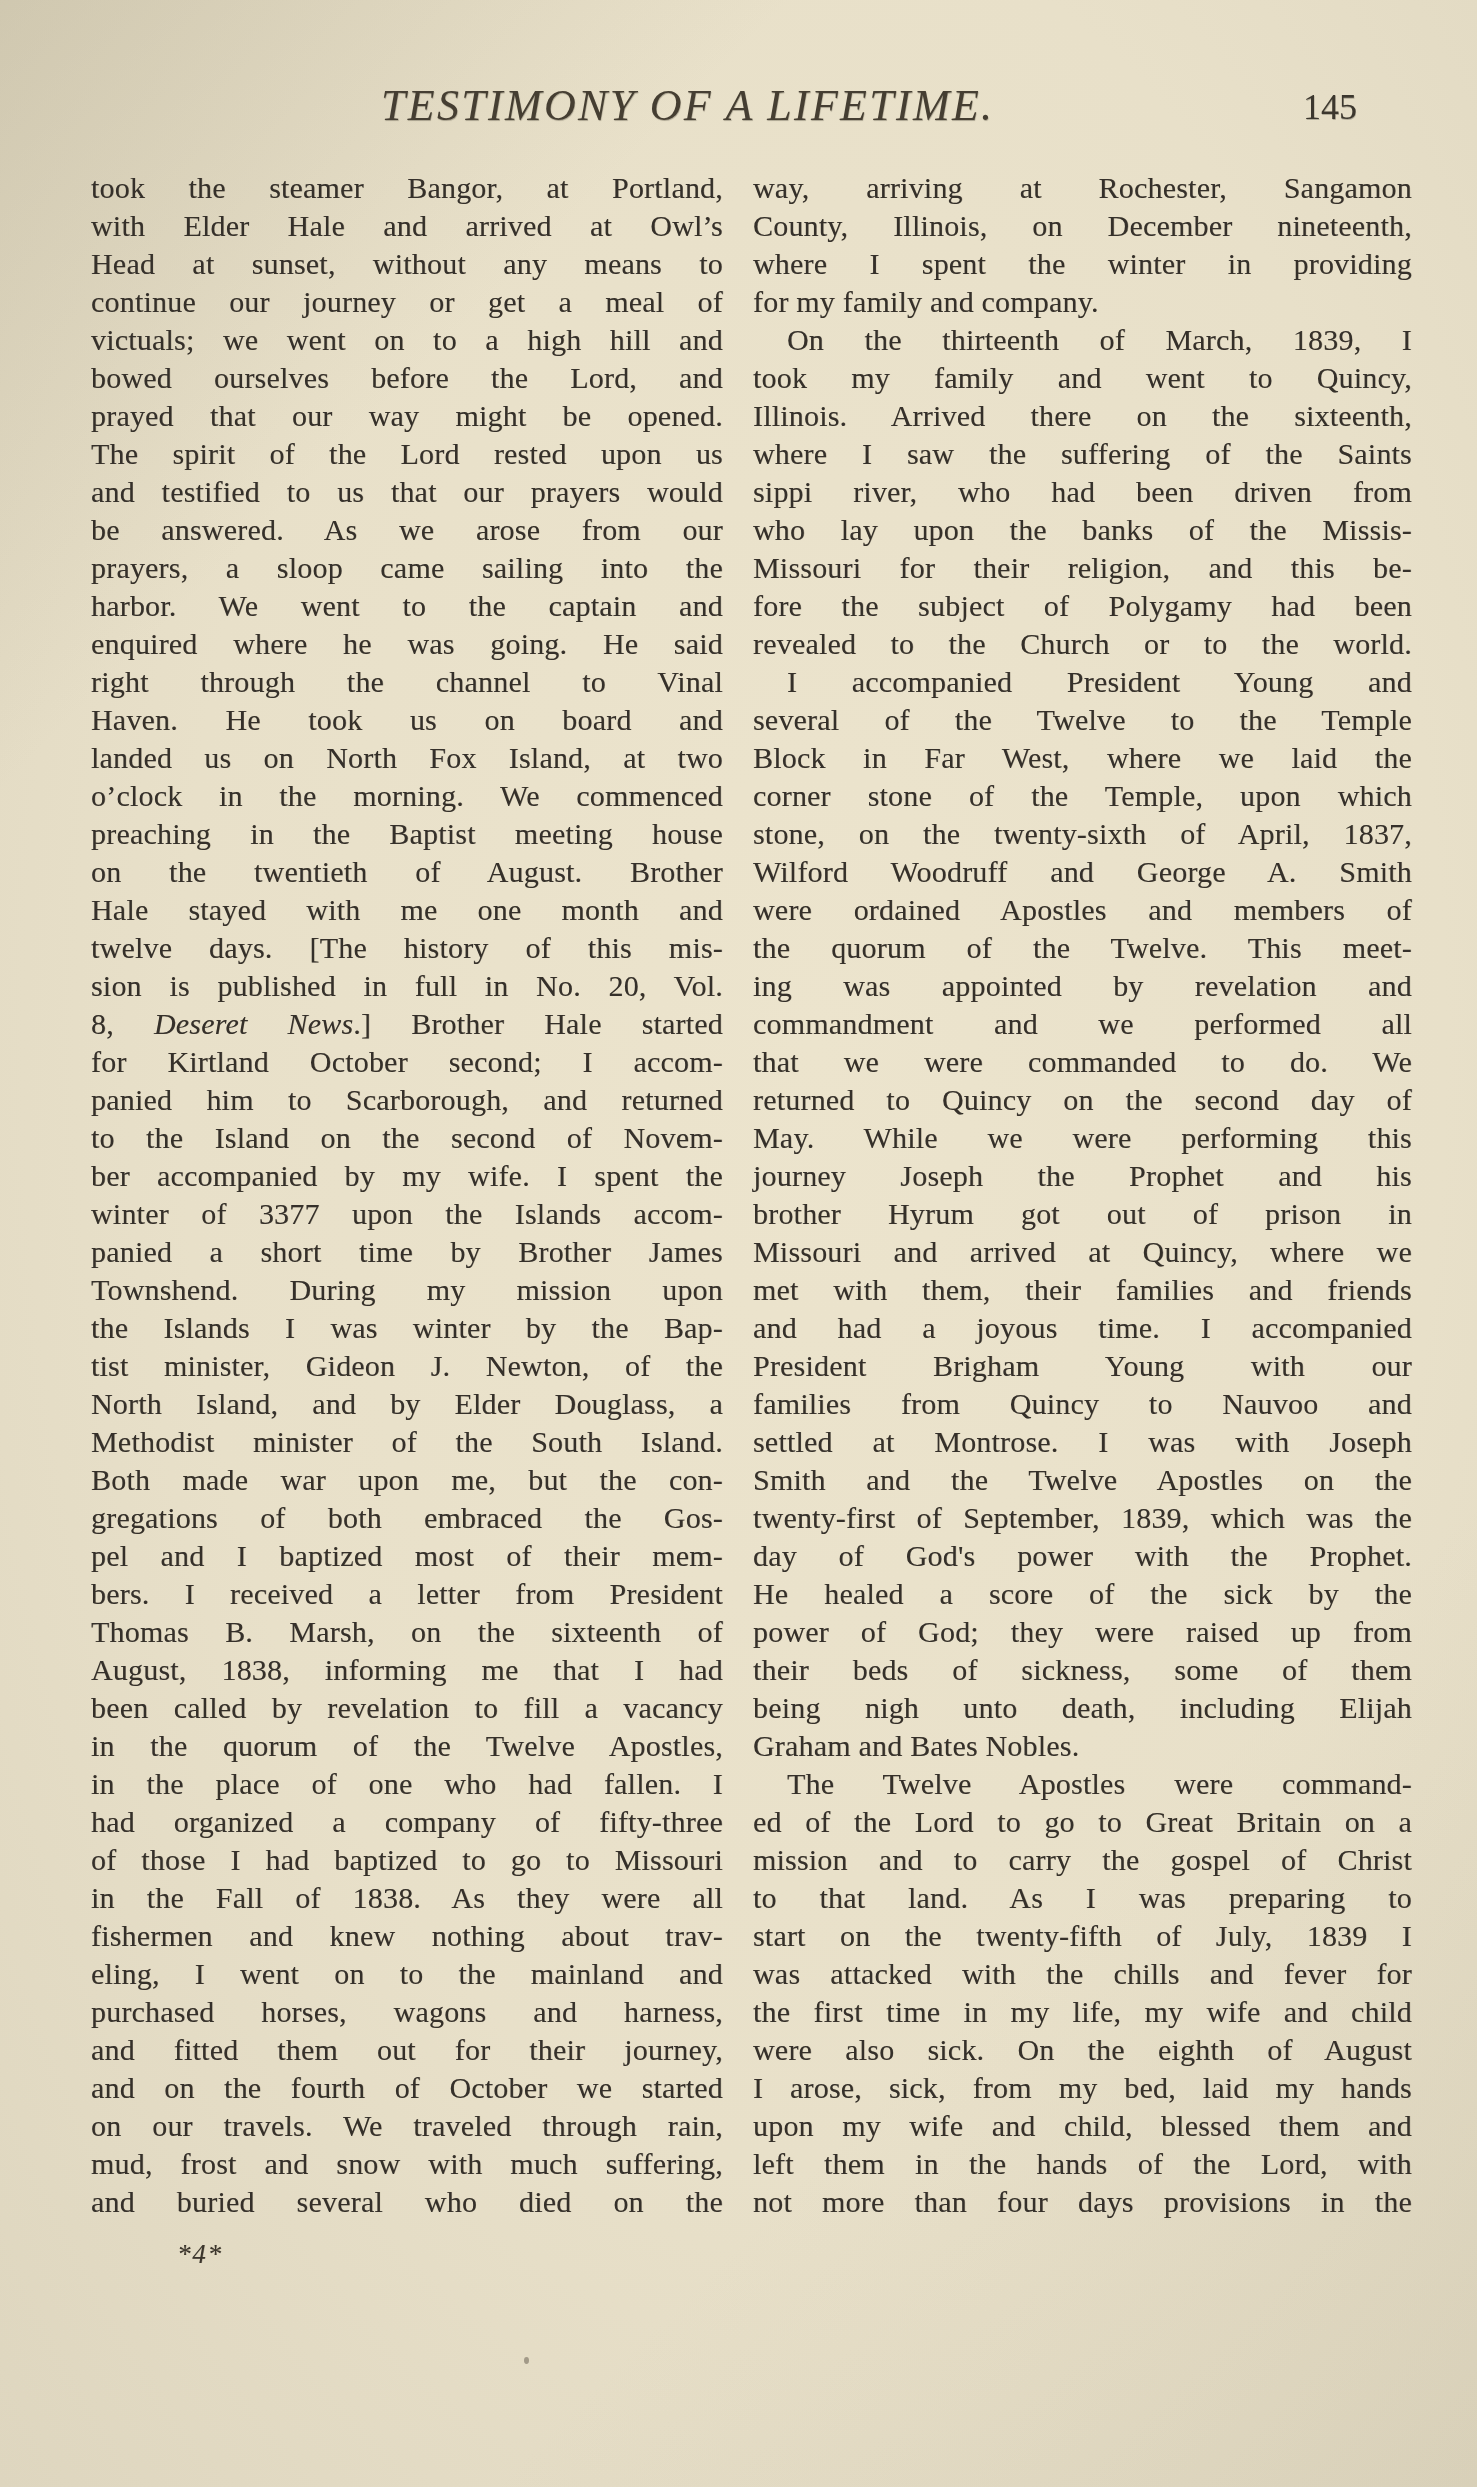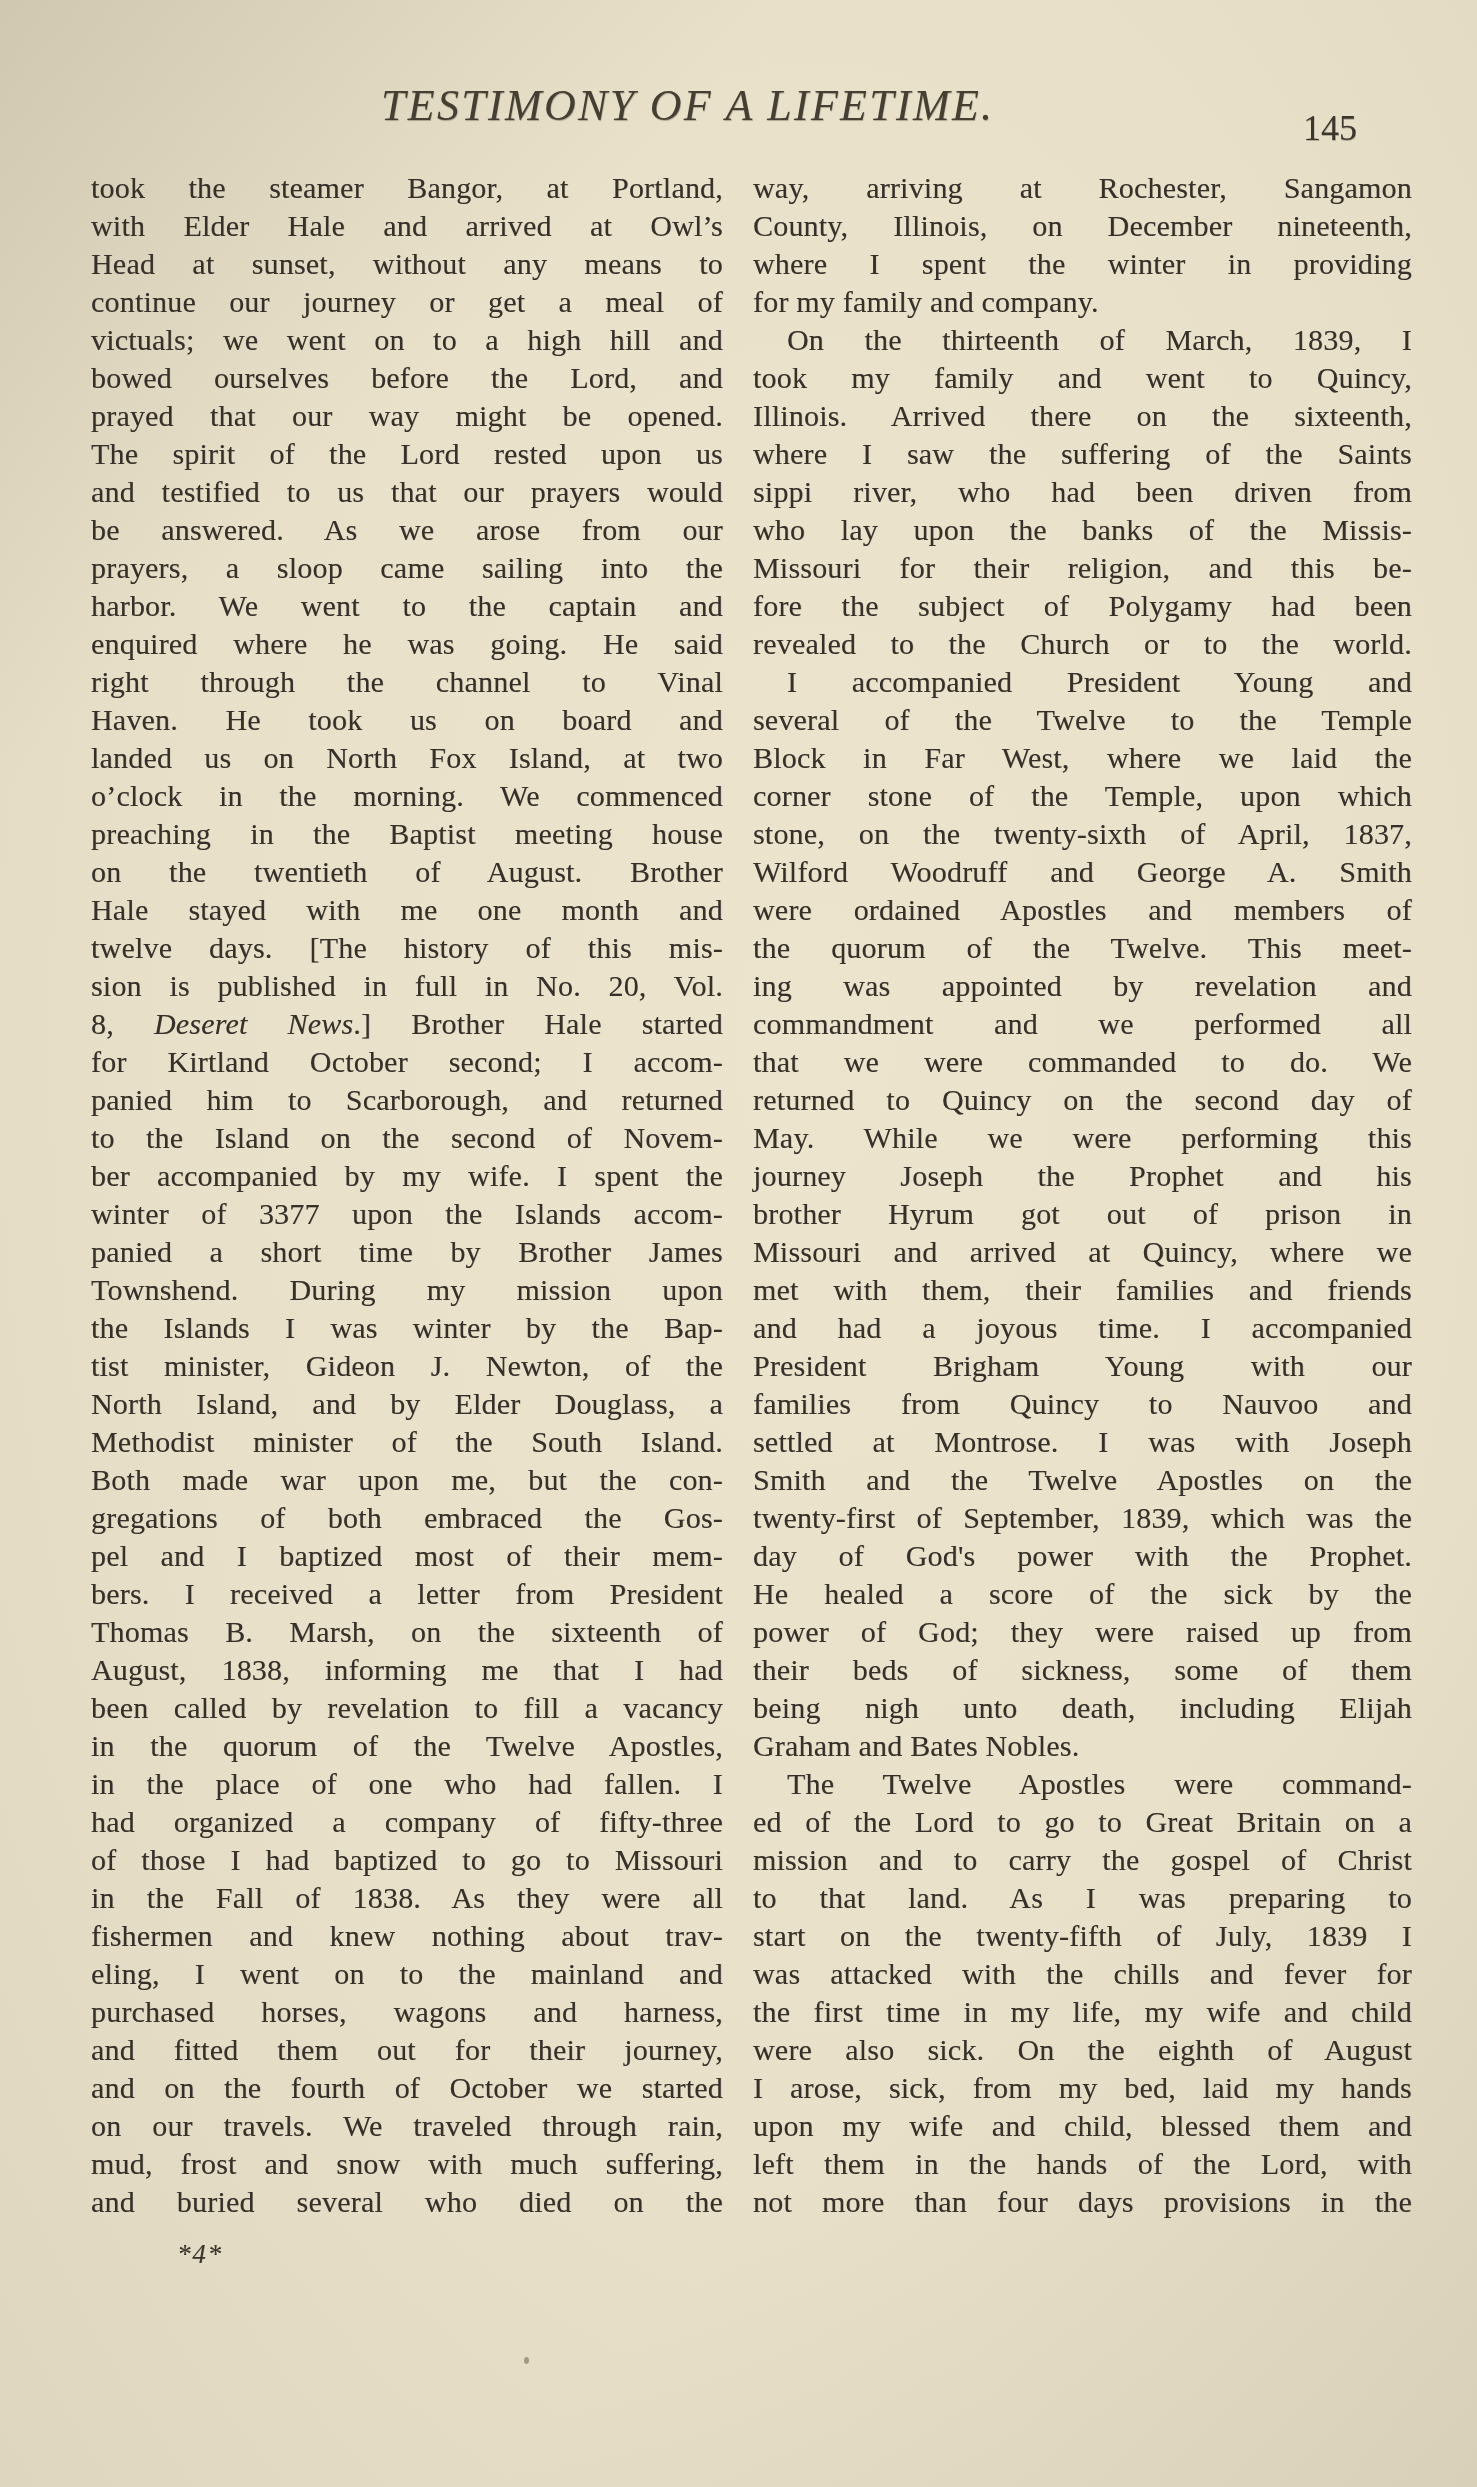--- a/index.html
+++ b/index.html
@@ -20,21 +20,21 @@
     left:381px; top:80px;
     font-style:italic;
     font-size:44px;
     letter-spacing:2.3px;
     color:#453e32;
     text-shadow:0.5px 0.5px 0.7px rgba(69,62,50,0.35);
     white-space:nowrap;
   }
   .page-number{
     position:absolute;
-    left:1303px; top:107px;
+    left:1303px; top:86px;
     font-size:36px;
     color:#3c372e;
     font-variant-numeric:oldstyle-nums;
     text-shadow:0.5px 0.5px 0.6px rgba(60,55,46,0.3);
     text-align:right;
   }
   .columns{
     position:absolute;
     left:91px; top:169px;
     width:1322px;

